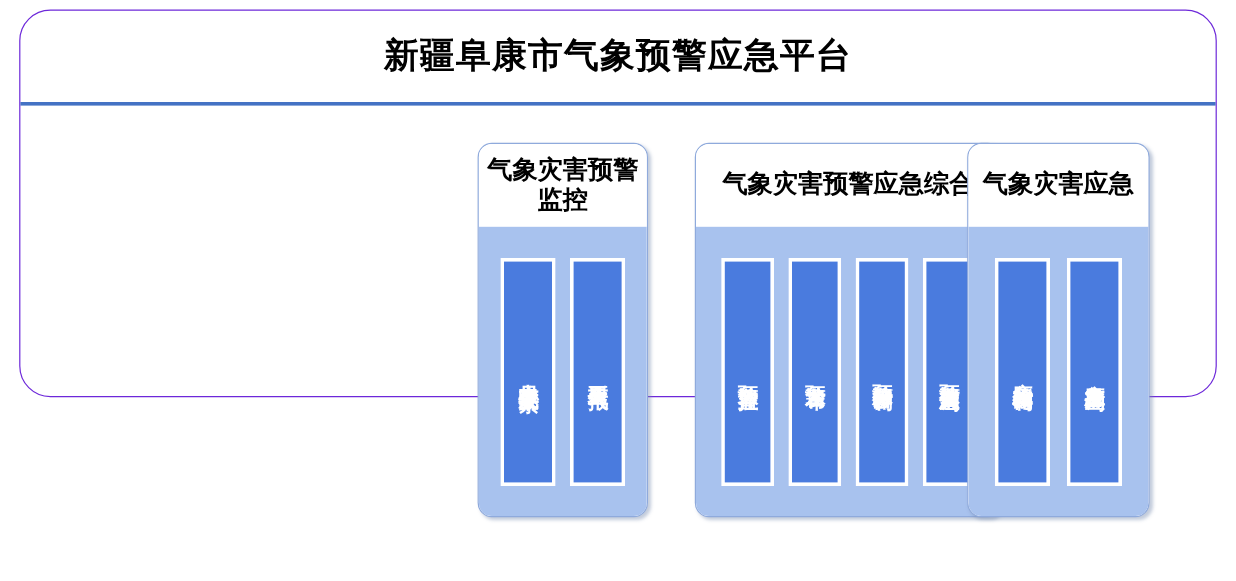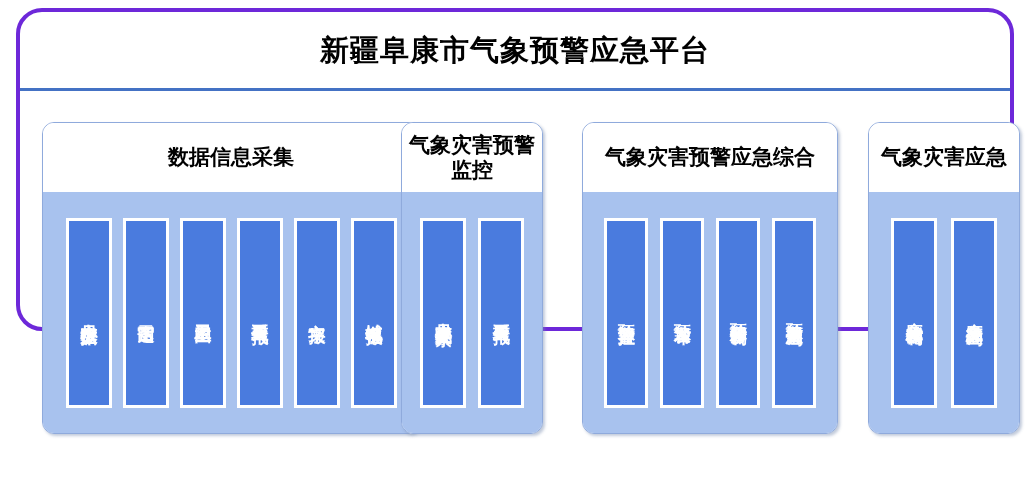--- a/index.html
+++ b/index.html
@@ -15,21 +15,21 @@
   }
 
   
   .platform-frame {
     position: absolute;
     left: 16px;
     top: 8px;
     width: 998px;
     height: 323px;
     box-sizing: border-box;
-    border: 4px solid #6d28d9;
+    border: 1px solid #6d28d9;
     border-radius: 26px;
     background: #ffffff;
   }
 
   .platform-title {
     position: absolute;
     left: 0;
     top: 0;
     width: 100%;
     height: 76px;
@@ -122,21 +122,21 @@
     writing-mode: vertical-rl;
     text-orientation: upright;
     white-space: nowrap;
     padding: 4px 0;
   }
 
   
   #panel-collect      { left: 22px;  width: 378px; }
   #panel-monitor      { left: 381px; width: 142px; }
   #panel-comprehensive{ left: 562px; width: 256px; }
-  #panel-emergency    { left: 848px; width: 152px; text-decoration: underline; }
+  #panel-emergency    { left: 789px; width: 152px; text-decoration: underline; }
 
   #panel-collect       .item-box { width: 46px; }
   #panel-monitor       .item-box { width: 46px; }
   #panel-comprehensive .item-box { width: 44px; }
   #panel-emergency     .item-box { width: 46px; }
 
   #panel-collect .panel-body       { gap: 11px; padding: 0 16px; }
   #panel-monitor .panel-body       { gap: 12px; }
   #panel-comprehensive .panel-body { gap: 12px; }
   #panel-emergency .panel-body     { gap: 14px; }
@@ -145,31 +145,20 @@
 <body>
 
 <div class="platform-frame">
 
   <div class="platform-title">新疆阜康市气象预警应急平台</div>
 
   <div class="title-divider"></div>
 
   <div class="panels-row">
 
-    <div class="panel" id="panel-collect">
-      <div class="panel-header">数据信息采集</div>
-      <div class="panel-body">
-        <div class="item-box">中小尺度数据</div>
-        <div class="item-box">雷达图</div>
-        <div class="item-box">卫星云图</div>
-        <div class="item-box">重要天气报</div>
-        <div class="item-box">文字报</div>
-        <div class="item-box">城镇电视报</div>
-      </div>
-    </div>
 
     <div class="panel" id="panel-monitor">
       <div class="panel-header">气象灾害预警监控</div>
       <div class="panel-body">
         <div class="item-box">中小尺度气象要素</div>
         <div class="item-box">重要天气报</div>
       </div>
     </div>
 
     <div class="panel" id="panel-comprehensive">

